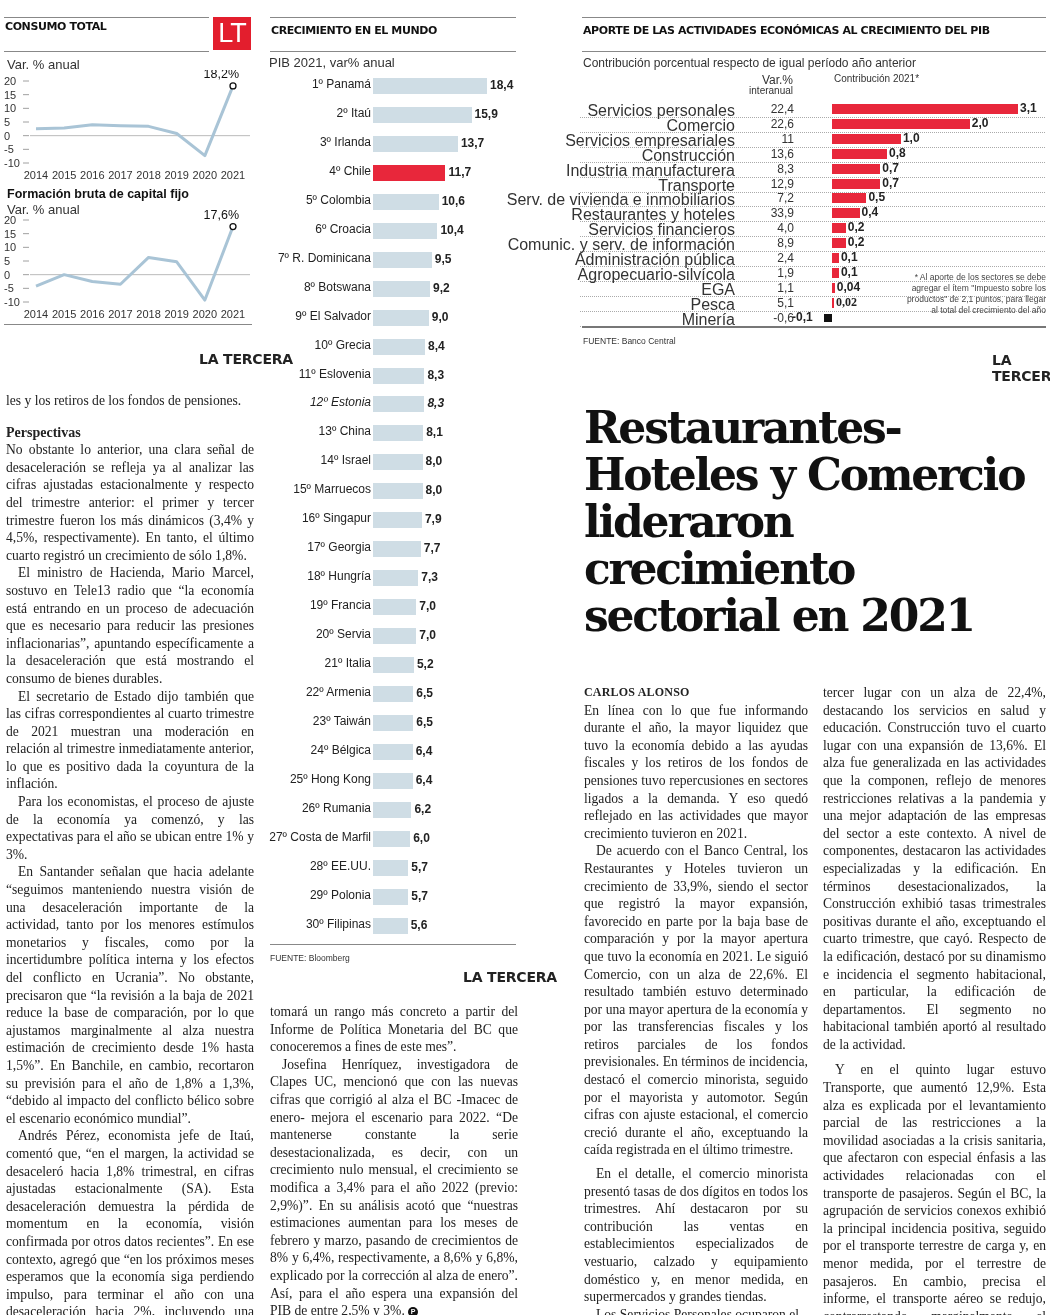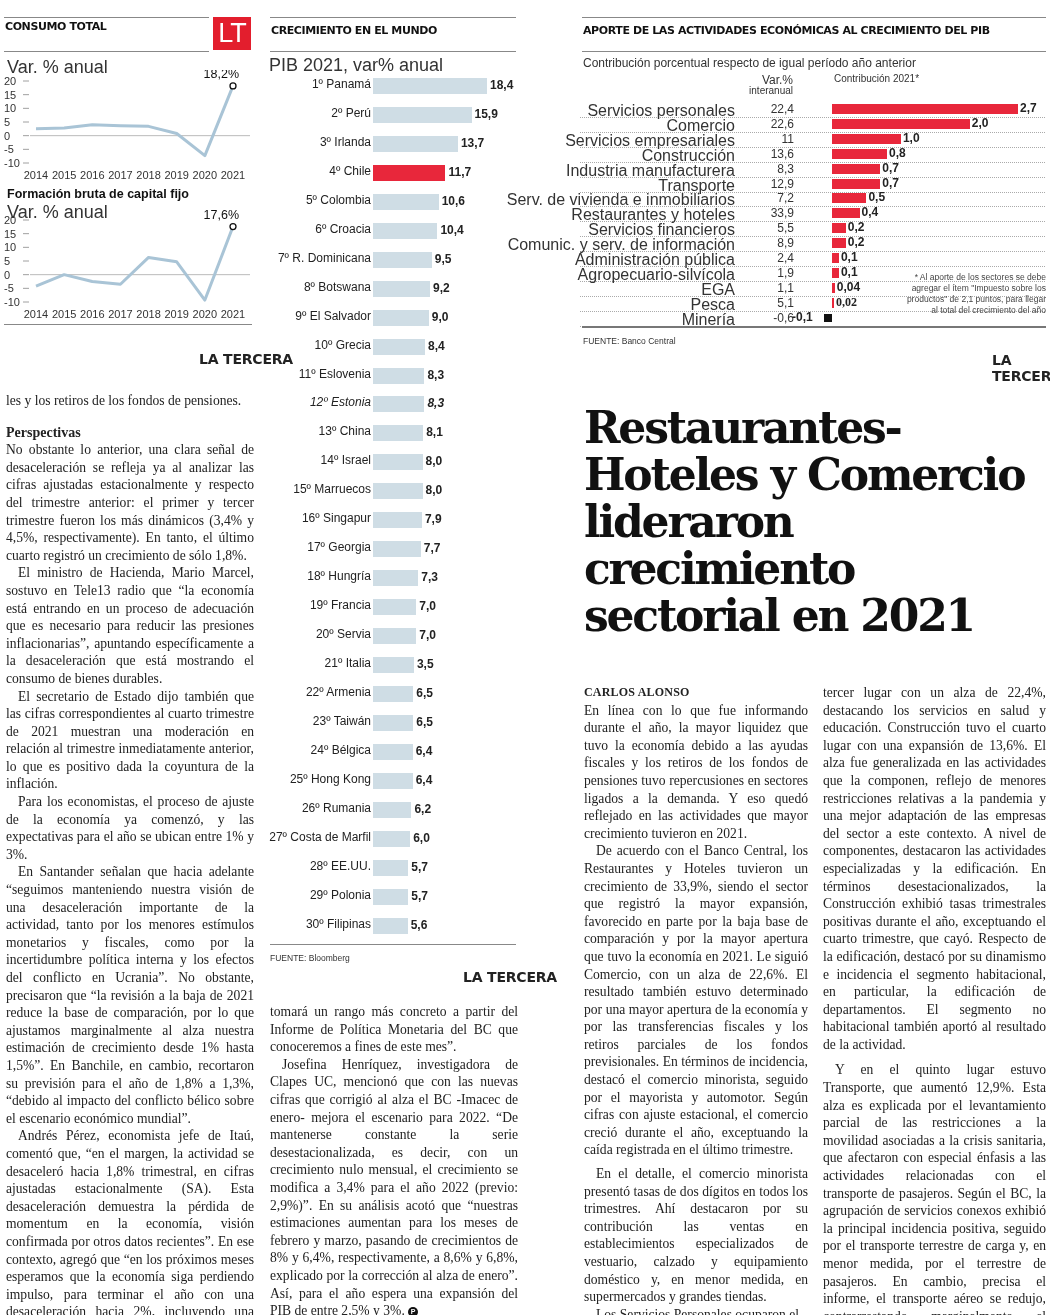--- a/index.html
+++ b/index.html
@@ -1,21 +1,21 @@
 <!DOCTYPE html>
 <html><head>
 <meta charset="utf-8">
 <style>
   html,body{margin:0;padding:0;background:#fff;}
   body{width:1050px;height:1315px;position:relative;overflow:hidden;font-family:"Liberation Sans",sans-serif;color:#222;}
   .abs{position:absolute;}
   .rule{position:absolute;height:1px;background:#888;}
   .rule-thick{position:absolute;height:2px;background:#777;}
   .gtitle{position:absolute;font-family:"DejaVu Sans",sans-serif;font-weight:bold;font-size:11px;letter-spacing:-0.4px;color:#111;}
-  .sub{position:absolute;font-size:18px;color:#333;}
+  .sub{position:absolute;font-size:13px;color:#333;}
   .credit{position:absolute;font-family:"DejaVu Sans",sans-serif;font-weight:bold;font-size:14px;color:#222;letter-spacing:-0.2px;margin-top:16px;}
   .fuente{position:absolute;font-size:8.5px;color:#333;}
   .lt-logo{position:absolute;left:213px;top:17px;width:38px;height:33px;background:#e31e2d;color:#fff;font-family:"Liberation Sans",sans-serif;font-size:27px;line-height:33px;text-align:center;letter-spacing:-1px;}
   svg text{font-family:"Liberation Sans",sans-serif;}
   .wrow{position:absolute;left:268px;width:260px;height:22px;}
   .wlabel{position:absolute;right:157px;top:2px;font-size:12px;color:#222;white-space:nowrap;}
   .wbar{position:absolute;left:105px;top:3px;height:16px;background:#cfdde5;}
   .wbar.hl{background:#e8273b;}
   .wval{position:absolute;top:3px;font-size:12px;font-weight:bold;color:#222;}
   .srow{position:absolute;left:580px;width:465px;height:15px;border-bottom:1px dotted #aaa;}
@@ -106,21 +106,21 @@
 <div class="gtitle" style="left:271px;top:24px;">CRECIMIENTO EN EL MUNDO</div>
 <div class="rule" style="left:270px;top:51px;width:246px;"></div>
 <div class="sub" style="left:269px;top:55px;">PIB 2021, var% anual</div>
 <div id="world-rows">
     <div class="wrow" style="top: 75px;">
       <span class="wlabel">1º Panamá</span>
       <div class="wbar" style="width: 114px;"></div>
       <span class="wval" style="left: 222px;">18,4</span>
     </div>
     <div class="wrow" style="top: 103.95px;">
-      <span class="wlabel">2º Perú</span>
+      <span class="wlabel">2º Itaú</span>
       <div class="wbar" style="width: 98.5109px;"></div>
       <span class="wval" style="left: 206.511px;">15,9</span>
     </div>
     <div class="wrow" style="top: 132.9px;">
       <span class="wlabel">3º Irlanda</span>
       <div class="wbar" style="width: 84.8804px;"></div>
       <span class="wval" style="left: 192.88px;">13,7</span>
     </div>
     <div class="wrow" style="top: 161.85px;">
       <span class="wlabel">4º Chile</span>
@@ -203,21 +203,21 @@
       <span class="wval" style="left: 151.37px;">7,0</span>
     </div>
     <div class="wrow" style="top: 625.05px;">
       <span class="wlabel">20º Servia</span>
       <div class="wbar" style="width: 43.3696px;"></div>
       <span class="wval" style="left: 151.37px;">7,0</span>
     </div>
     <div class="wrow" style="top: 654px;">
       <span class="wlabel">21º Italia</span>
       <div class="wbar" style="width: 40.8913px;"></div>
-      <span class="wval" style="left: 148.891px;">3,5</span>
+      <span class="wval" style="left: 148.891px;">5,2</span>
     </div>
     <div class="wrow" style="top: 682.95px;">
       <span class="wlabel">22º Armenia</span>
       <div class="wbar" style="width: 40.2717px;"></div>
       <span class="wval" style="left: 148.272px;">6,5</span>
     </div>
     <div class="wrow" style="top: 711.9px;">
       <span class="wlabel">23º Taiwán</span>
       <div class="wbar" style="width: 40.2717px;"></div>
       <span class="wval" style="left: 148.272px;">6,5</span>
@@ -267,21 +267,21 @@
 <div class="rule" style="left:582px;top:51px;width:464px;"></div>
 <div class="abs" style="left:583px;top:56px;font-size:12px;color:#333;">Contribución porcentual respecto de igual período año anterior</div>
 <div class="abs" style="left:740px;top:73px;width:53px;text-align:right;font-size:12px;color:#333;">Var.%</div>
 <div class="abs" style="left:740px;top:85px;width:53px;text-align:right;font-size:10px;color:#333;">interanual</div>
 <div class="abs" style="left:834px;top:73px;font-size:10px;color:#333;">Contribución 2021*</div>
 <div id="sector-rows">
     <div class="srow" style="top: 102px;">
       <span class="slabel">Servicios personales</span>
       <span class="svar">22,4</span>
       <div class="sbar" style="width: 186px;"></div>
-      <span class="sval" style="left: 440px;">2,7</span>
+      <span class="sval" style="left: 440px;">3,1</span>
     </div>
     <div class="srow" style="top: 116.9px;">
       <span class="slabel">Comercio</span>
       <span class="svar">22,6</span>
       <div class="sbar" style="width: 137.778px;"></div>
       <span class="sval" style="left: 391.778px;">2,0</span>
     </div>
     <div class="srow" style="top: 131.8px;">
       <span class="slabel">Servicios empresariales</span>
       <span class="svar">11</span>
@@ -313,21 +313,21 @@
       <span class="sval" style="left: 288.444px;">0,5</span>
     </div>
     <div class="srow" style="top: 206.3px;">
       <span class="slabel">Restaurantes y hoteles</span>
       <span class="svar">33,9</span>
       <div class="sbar" style="width: 27.5556px;"></div>
       <span class="sval" style="left: 281.556px;">0,4</span>
     </div>
     <div class="srow" style="top: 221.2px;">
       <span class="slabel">Servicios financieros</span>
-      <span class="svar">5,5</span>
+      <span class="svar">4,0</span>
       <div class="sbar" style="width: 13.7778px;"></div>
       <span class="sval" style="left: 267.778px;">0,2</span>
     </div>
     <div class="srow" style="top: 236.1px;">
       <span class="slabel">Comunic. y serv. de información</span>
       <span class="svar">8,9</span>
       <div class="sbar" style="width: 13.7778px;"></div>
       <span class="sval" style="left: 267.778px;">0,2</span>
     </div>
     <div class="srow" style="top: 251px;">

